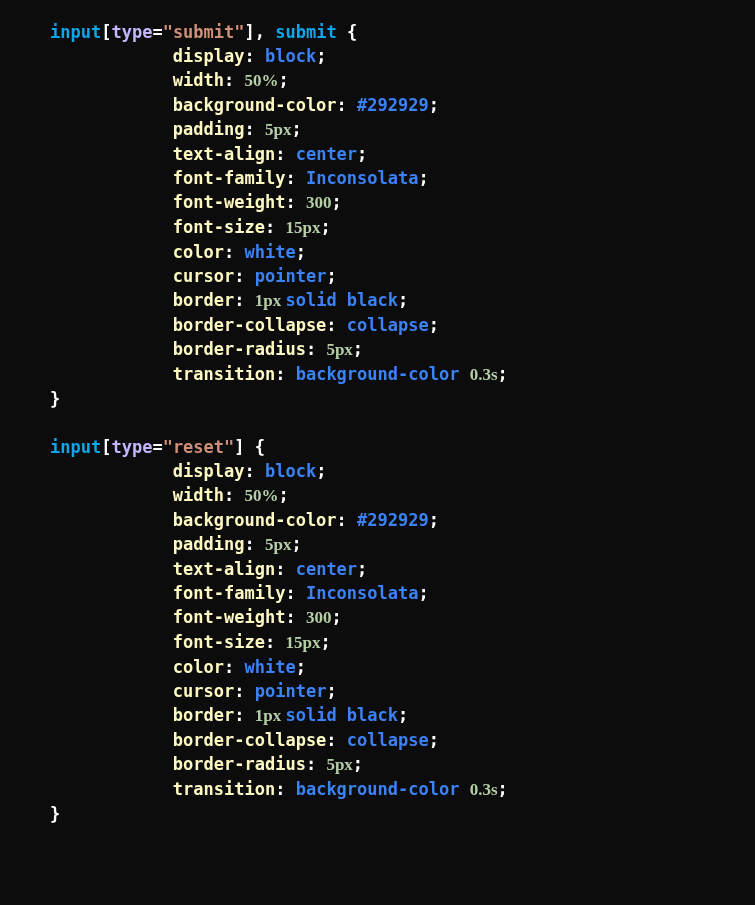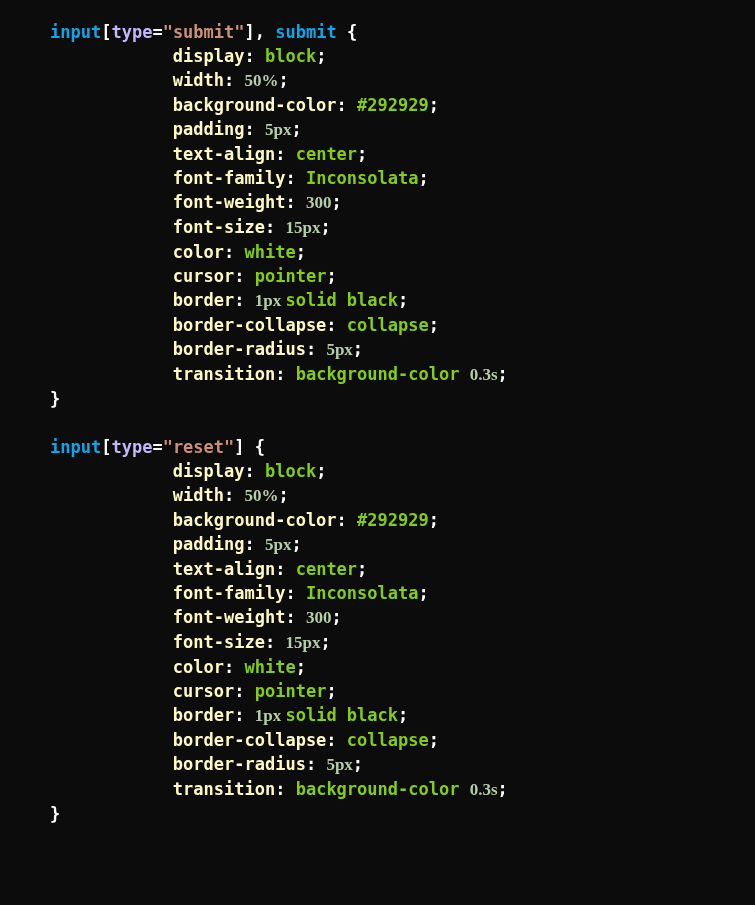--- a/index.html
+++ b/index.html
@@ -18,21 +18,21 @@
     line-height: 24px;
     font-weight: bold;
     color: #ffffff;
     white-space: pre;
   }
   .sel   { color: #0ea5e9; }   
   .attr  { color: #c4b5fd; }   
   .str   { color: #cc8f77; }   
   .brace { color: #ffffff; }
   .prop  { color: #fef9c3; }   
-  .val   { color: #84cc16; }   
+  .val   { color: #3b82f6; }   
   .num   { color: #b5cea8; font-family: Liberation Serif, serif; }   
   .punc  { color: #ffffff; }   
 </style>
 </head>
 <body>
 
 <pre class="code"><span class="sel">input</span><span class="punc">[</span><span class="attr">type</span><span class="punc">=</span><span class="str">"submit"</span><span class="punc">]</span><span class="punc">, </span><span class="sel">submit</span><span class="punc"> </span><span class="brace">{</span>
             <span class="prop">display</span><span class="punc">: </span><span class="val">block</span><span class="punc">;</span>
             <span class="prop">width</span><span class="punc">: </span><span class="num">50%</span><span class="punc">;</span>
             <span class="prop">background-color</span><span class="punc">: </span><span class="val">#292929</span><span class="punc">;</span>

